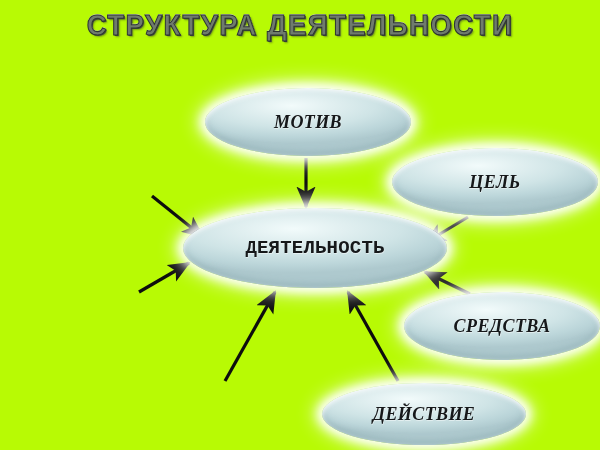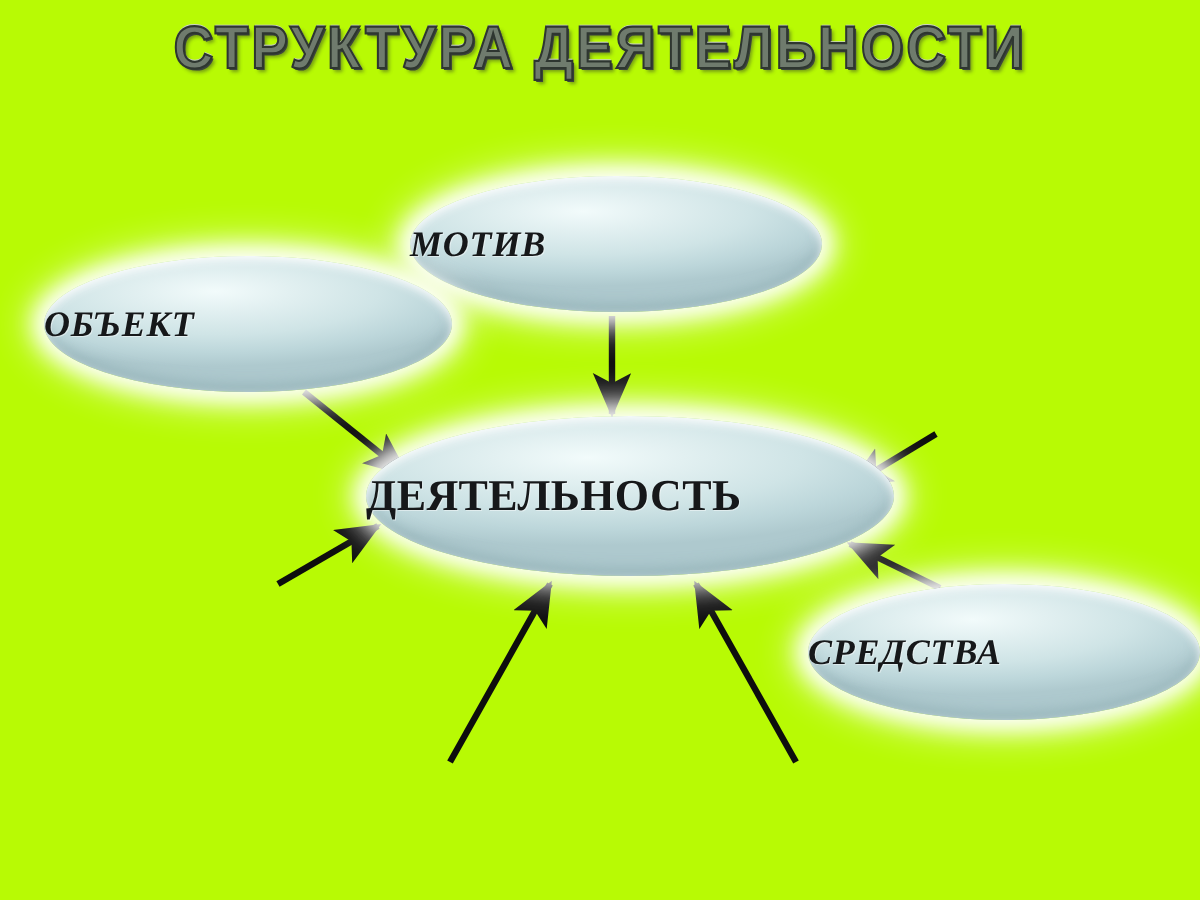--- a/index.html
+++ b/index.html
@@ -46,20 +46,21 @@
     left: 0;
     top: 0;
     width: 600px;
     height: 450px;
   }
   
   .node {
     position: absolute;
     display: flex;
     align-items: center;
+    justify-content: center;
     border-radius: 50%;
     background:
       radial-gradient(ellipse 70% 55% at 42% 26%,
         #f2fbfb 0%,
         #e2f0f1 26%,
         #cfe4e6 58%,
         #bcd6da 82%,
         #aec9ce 100%);
     box-shadow:
       0 0 10px 5px rgba(255,255,255,0.92),
@@ -76,22 +77,23 @@
     font-family: "Liberation Serif", serif;
     font-weight: bold;
     font-style: italic;
     font-size: 18px;
     letter-spacing: 0.4px;
     white-space: nowrap;
     text-shadow: 0.5px 0.5px 0 rgba(255,255,255,0.45);
   }
   #node-center .lbl {
     font-style: normal;
-    font-size: 22px;
+    font-size: 19px;
     letter-spacing: 0.2px;
+    font-family: Liberation Mono, monospace;
   }
   
   #node-motiv     { left: 205px; top:  88px; width: 206px; height:  68px; }
   #node-object    { left:  22px; top: 128px; width: 204px; height:  68px; }
   #node-tsel      { left: 392px; top: 148px; width: 206px; height:  68px; }
   #node-center    { left: 183px; top: 208px; width: 264px; height:  80px; z-index: 5; }
   #node-subject   { left:   4px; top: 292px; width: 206px; height:  68px; }
   #node-sredstva  { left: 404px; top: 292px; width: 196px; height:  68px; }
   #node-rezultat  { left: 110px; top: 383px; width: 206px; height:  62px; }
   #node-deystvie  { left: 322px; top: 383px; width: 204px; height:  62px; }
@@ -117,29 +119,32 @@
       <line x1="470" y1="294" x2="425" y2="272"></line>
       <line x1="225" y1="381" x2="275" y2="292"></line>
       <line x1="398" y1="381" x2="348" y2="292"></line>
     </g>
   </svg>
 
   <div class="node" id="node-motiv">
     <span class="lbl">МОТИВ</span>
   </div>
 
-  <div class="node" id="node-object">
-    <span class="lbl">ОБЪЕКТ</span>
+
+  <div class="node" id="node-tsel">
+    <span class="lbl">ЦЕЛЬ</span>
   </div>
-
 
   <div class="node" id="node-center">
     <span class="lbl">ДЕЯТЕЛЬНОСТЬ</span>
   </div>
 
 
   <div class="node" id="node-sredstva">
     <span class="lbl">СРЕДСТВА</span>
   </div>
 
 
+  <div class="node" id="node-deystvie">
+    <span class="lbl">ДЕЙСТВИЕ</span>
+  </div>
 
 </div>
 
 </body></html>

